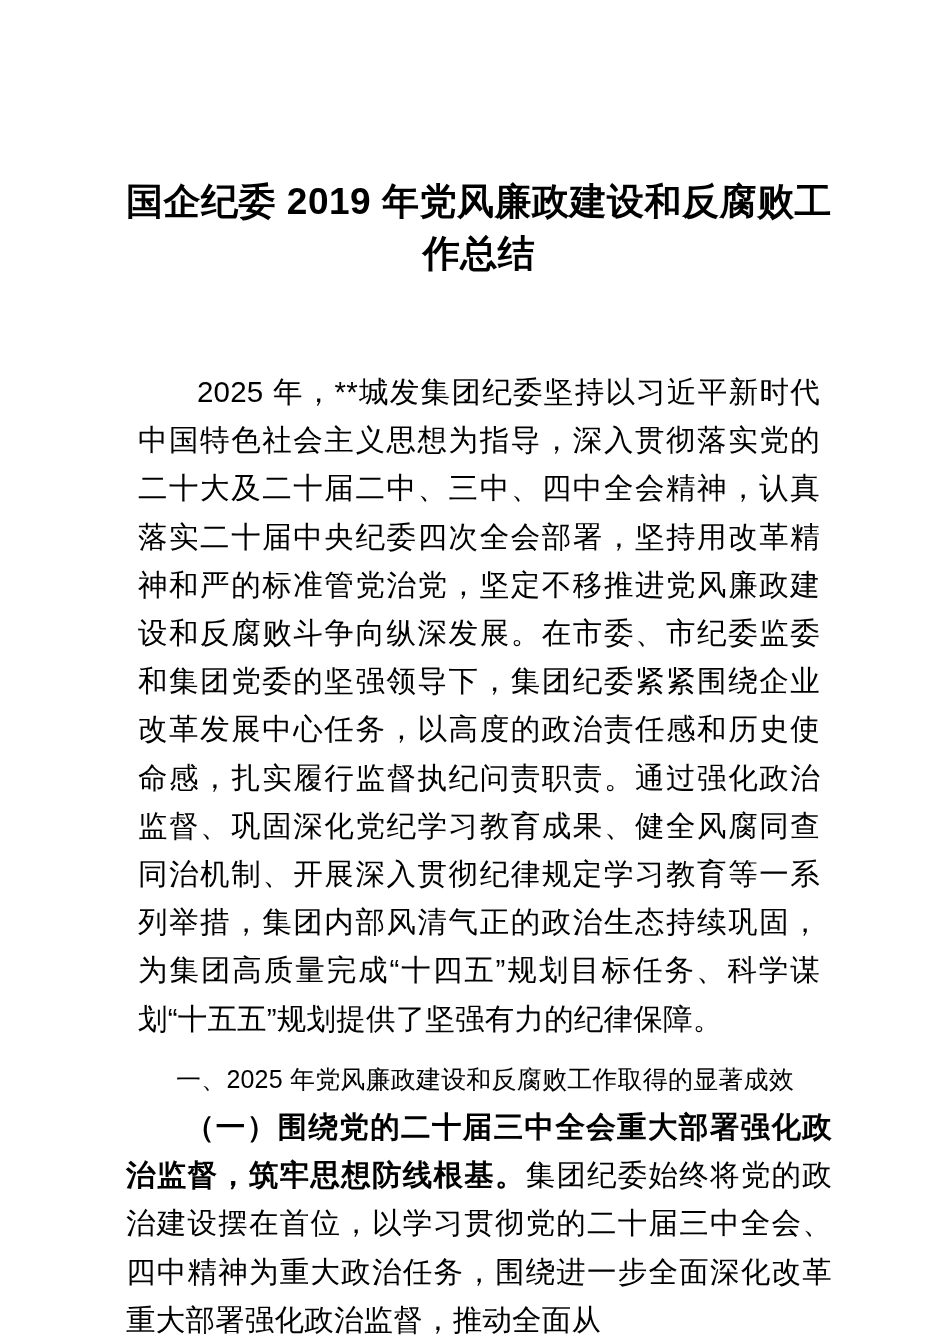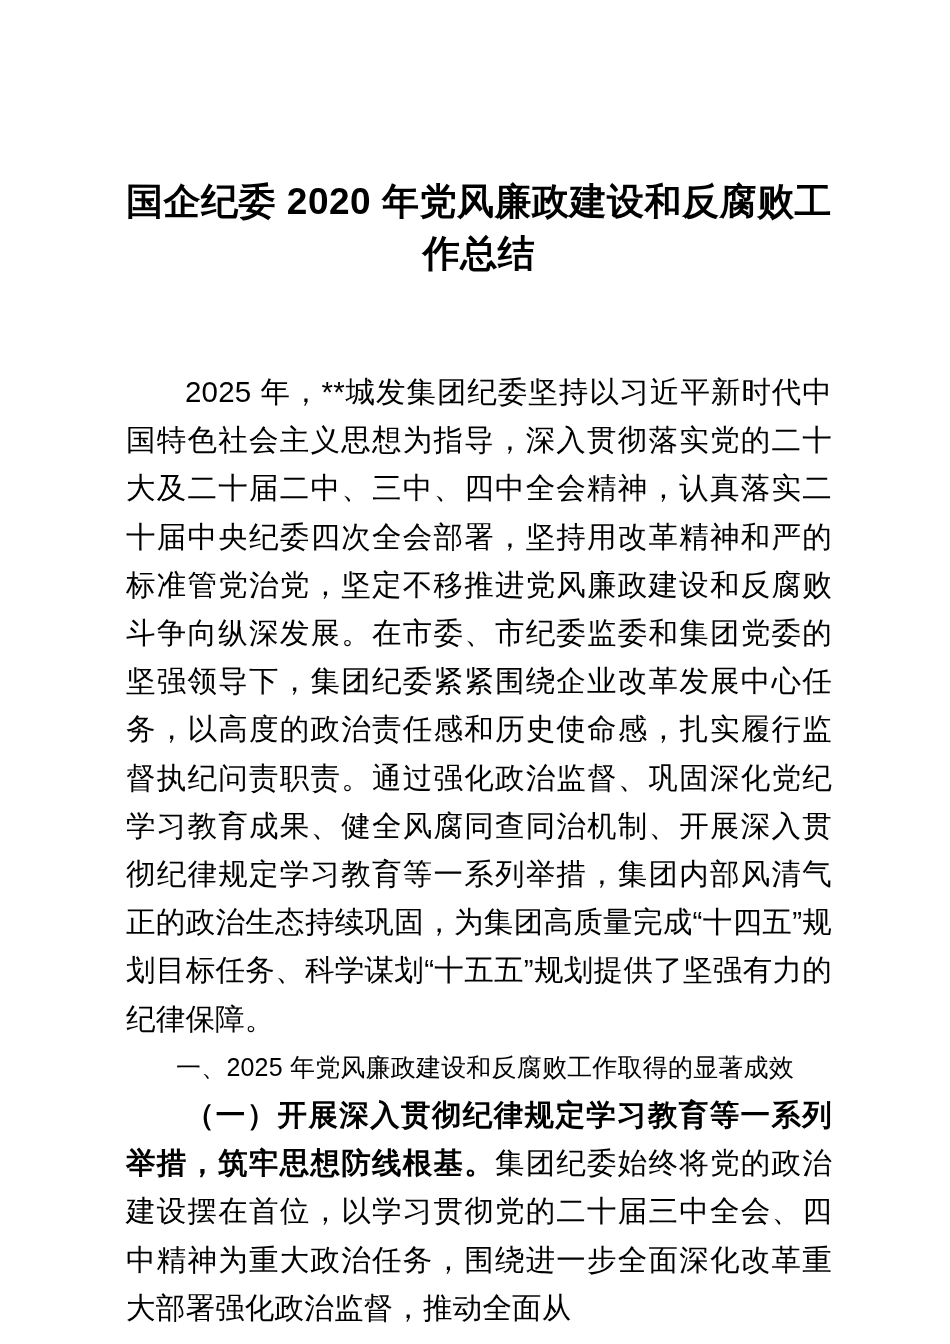--- a/index.html
+++ b/index.html
@@ -33,21 +33,21 @@
     letter-spacing: 0.5px;
     margin: 0;
     padding-top: 176px;
   }
   .para {
     font-size: 29.5px;
     line-height: 48.2px;
     text-align: justify;
     text-justify: inter-ideograph;
     text-align-last: left;
-    margin: 0;
+    margin: 12px;
     letter-spacing: 0.2px;
     word-break: break-all;
   }
   .para-indent {
     text-indent: 2em;
   }
   .para-first {
     margin-top: 42px;
   }
   .heading-num {
@@ -75,26 +75,26 @@
   .spacer-title {
     height: 46px;
   }
 </style>
 </head>
 <body>
 
 <div class="page">
   <div class="doc-body">
 
-    <h1 class="doc-title">国企纪委 2020 年党风廉政建设和反腐败工作总结</h1>
+    <h1 class="doc-title">国企纪委 2019 年党风廉政建设和反腐败工作总结</h1>
 
     <div class="spacer-title"></div>
 
     <p class="para para-indent para-first">2025 年，**城发集团纪委坚持以习近平新时代中国特色社会主义思想为指导，深入贯彻落实党的二十大及二十届二中、三中、四中全会精神，认真落实二十届中央纪委四次全会部署，坚持用改革精神和严的标准管党治党，坚定不移推进党风廉政建设和反腐败斗争向纵深发展。在市委、市纪委监委和集团党委的坚强领导下，集团纪委紧紧围绕企业改革发展中心任务，以高度的政治责任感和历史使命感，扎实履行监督执纪问责职责。通过强化政治监督、巩固深化党纪学习教育成果、健全风腐同查同治机制、开展深入贯彻纪律规定学习教育等一系列举措，集团内部风清气正的政治生态持续巩固，为集团高质量完成“十四五”规划目标任务、科学谋划“十五五”规划提供了坚强有力的纪律保障。</p>
 
     <p class="heading-num">一、2025 年党风廉政建设和反腐败工作取得的显著成效</p>
 
     <p class="heading-sub-wrap">
-      <span class="bold-run">（一）开展深入贯彻纪律规定学习教育等一系列举措，筑牢思想防线根基。</span><span>集团纪委始终将党的政治建设摆在首位，以学习贯彻党的二十届三中全会、四中精神为重大政治任务，围绕进一步全面深化改革重大部署强化政治监督，推动全面从</span>
+      <span class="bold-run">（一）围绕党的二十届三中全会重大部署强化政治监督，筑牢思想防线根基。</span><span>集团纪委始终将党的政治建设摆在首位，以学习贯彻党的二十届三中全会、四中精神为重大政治任务，围绕进一步全面深化改革重大部署强化政治监督，推动全面从</span>
     </p>
 
   </div>
 </div>
 
 </body></html>

